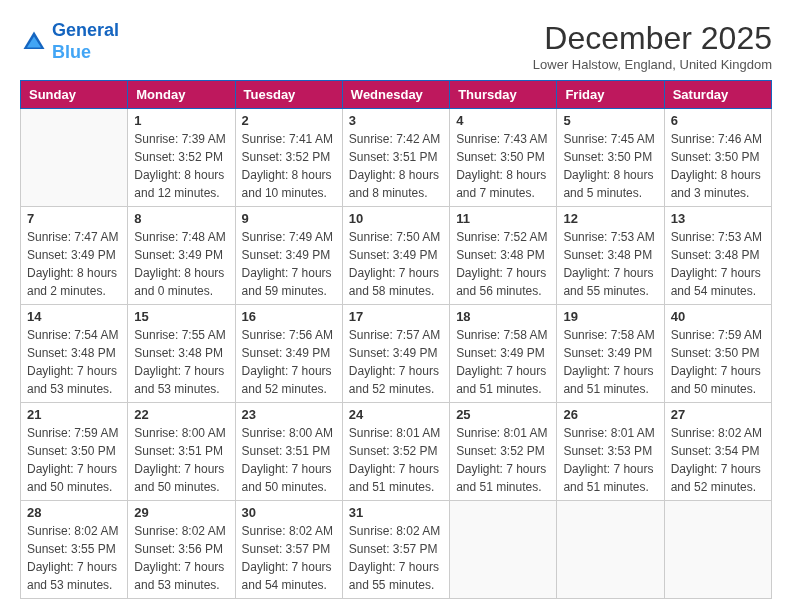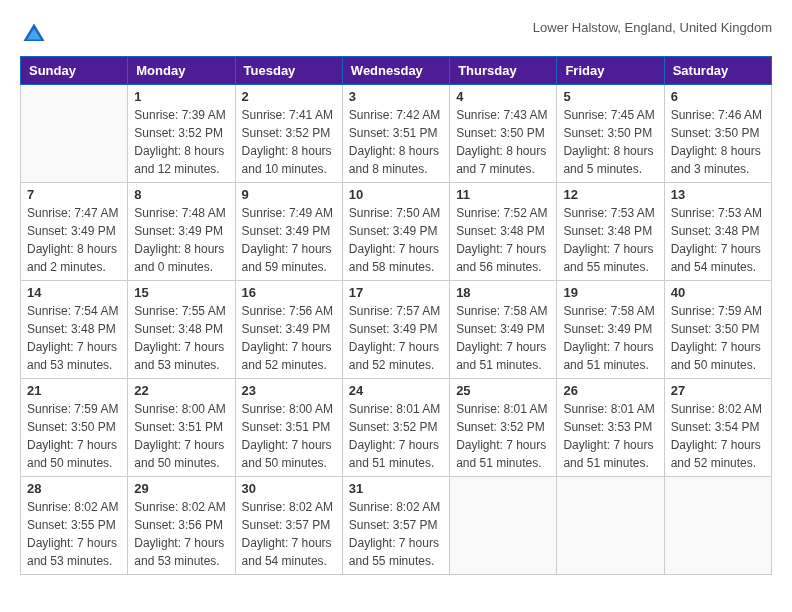--- a/index.html
+++ b/index.html
@@ -45,21 +45,21 @@
     .location-title {
       font-size: 13px;
       color: #555;
     }
     .calendar {
       width: 100%;
       border-collapse: collapse;
       border: 1px solid #ccc;
     }
     .calendar th {
-      background-color: #4c1d95;
+      background-color: #be185d;
       color: #fff;
       font-size: 13px;
       font-weight: bold;
       padding: 6px 8px;
       text-align: left;
       border: 1px solid #1565c0;
     }
     .calendar td {
       border: 1px solid #ccc;
       vertical-align: top;
@@ -87,22 +87,27 @@
   </style>
 </head>
 <body>
 
 <div class="header-area">
   <div class="logo">
     <svg class="logo-icon" viewBox="0 0 40 40">
       <polygon points="20,5 35,30 5,30" fill="#1565c0"></polygon>
       <polygon points="20,12 30,28 10,28" fill="#42a5f5"></polygon>
     </svg>
+    <div class="logo-text">
+      <div><span>General</span></div>
+      <div style="color:#42a5f5;">Blue</div>
+    </div>
   </div>
   <div class="title-area">
+    <div class="month-title">December 2025</div>
     <div class="location-title">Lower Halstow, England, United Kingdom</div>
   </div>
 </div>
 
 <table class="calendar">
   <thead>
     <tr>
     <th>Sunday</th>
         <th>Monday</th>
         <th>Tuesday</th>

